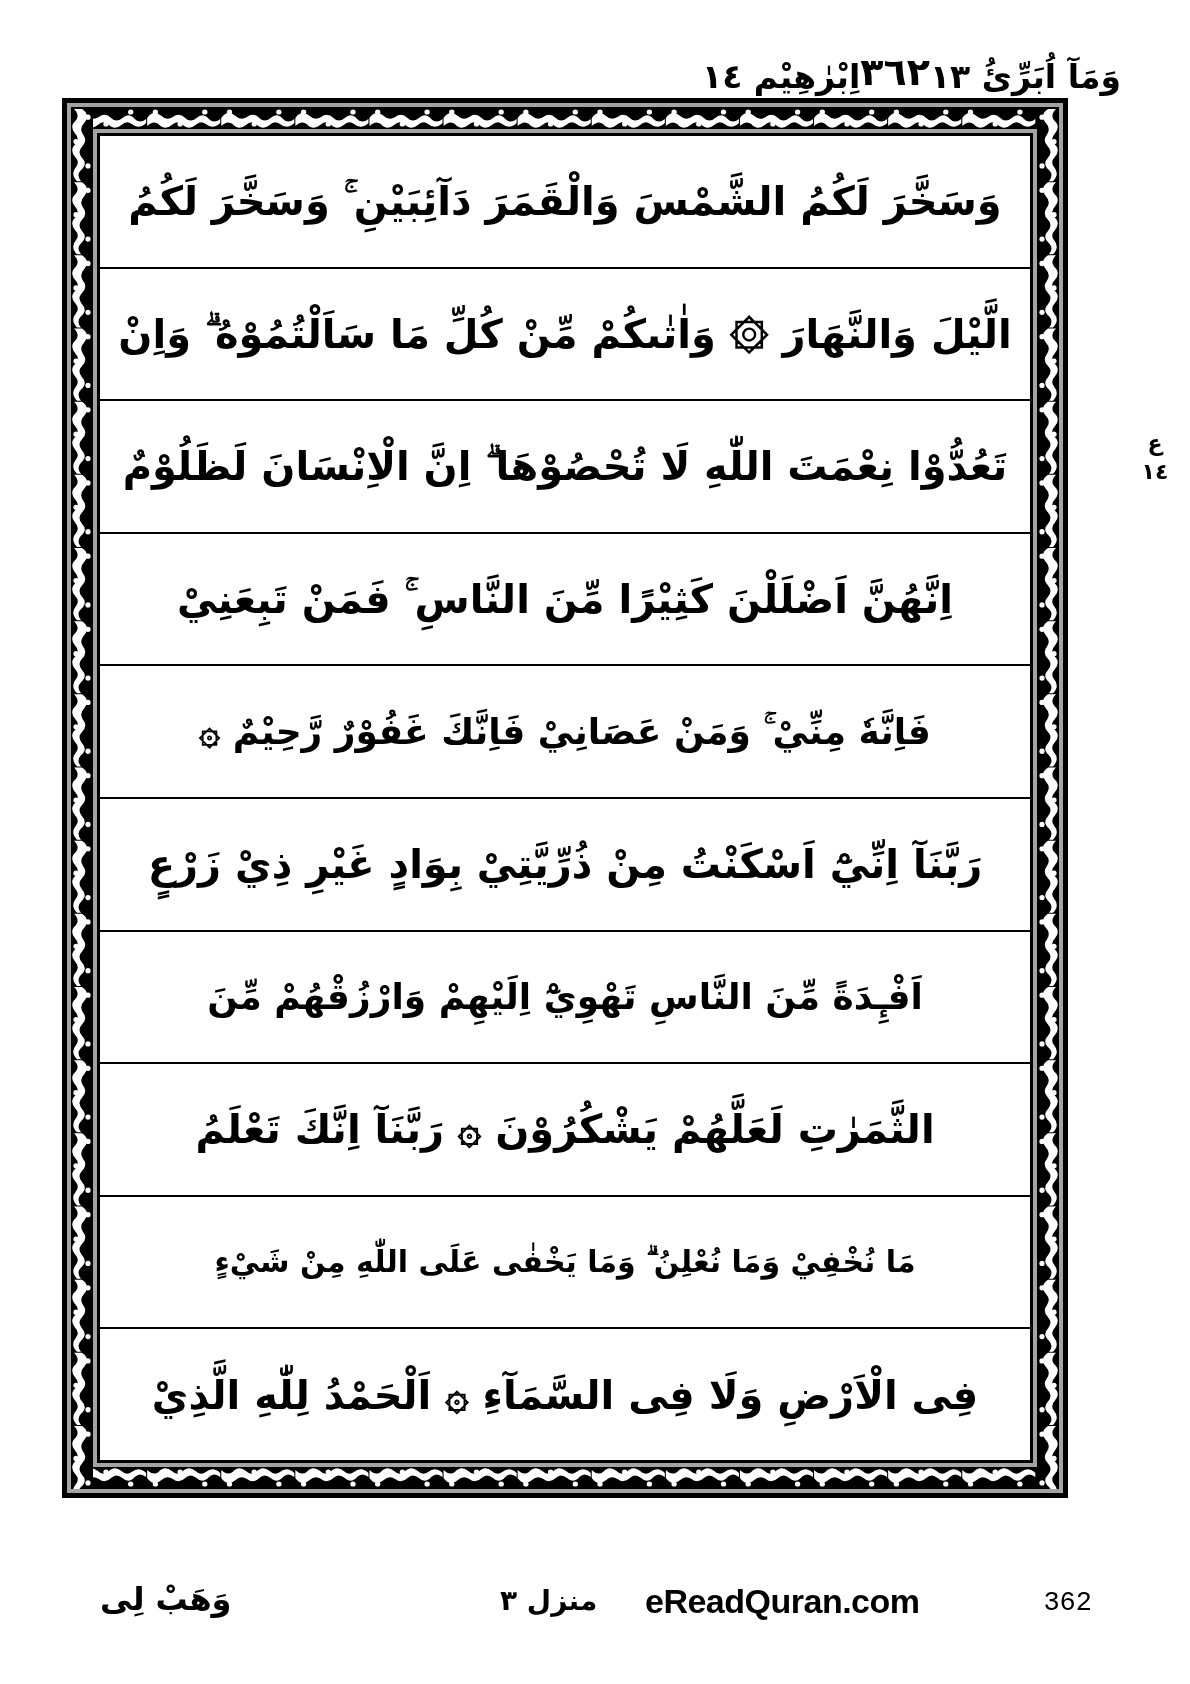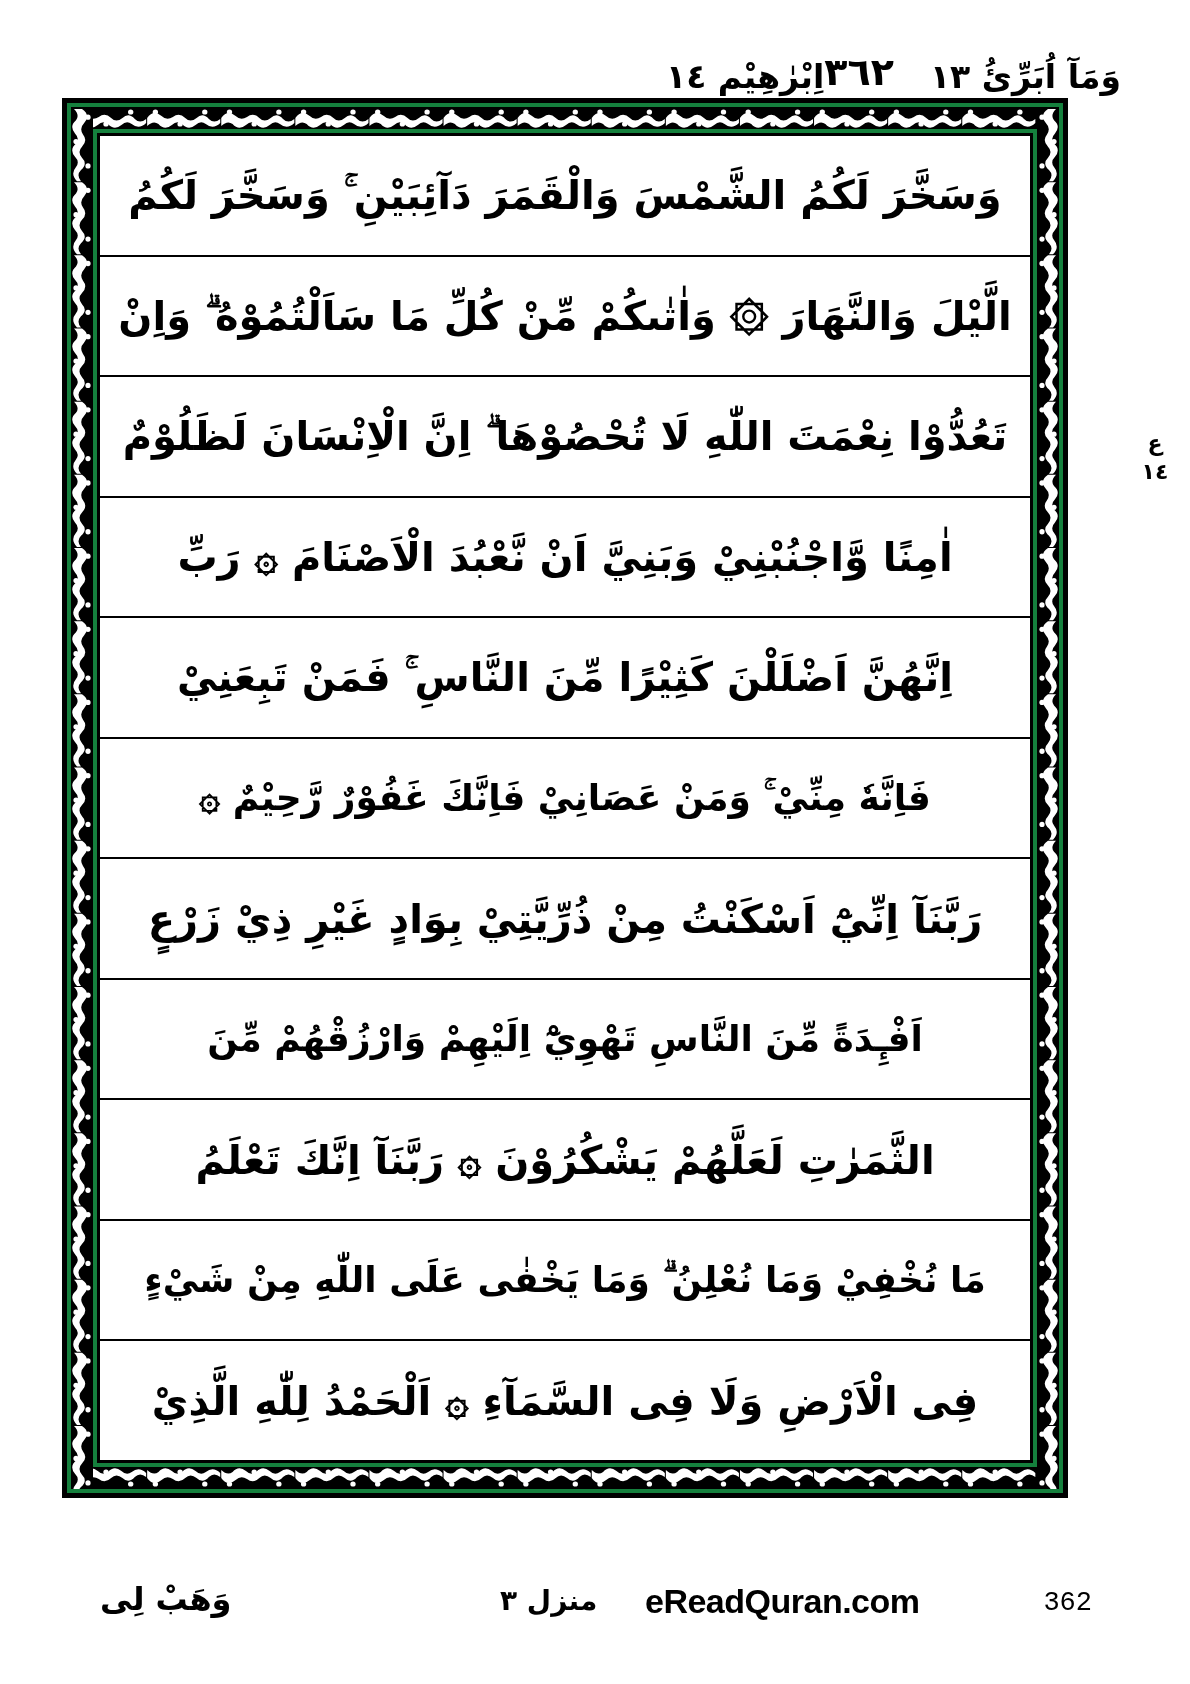--- a/index.html
+++ b/index.html
@@ -30,41 +30,41 @@
     font-family: "DejaVu Sans", sans-serif;
     font-size: 33px;
     font-weight: 700;
     color: #000;
     direction: rtl;
     unicode-bidi: isolate;
     white-space: nowrap;
     line-height: 1.15;
   }
   .hdr-surah { padding-left: 18px; }
-  .hdr-juz   { padding-right: 14px; margin-left: 36px; }
+  .hdr-juz   { padding-right: 14px; }
   .hdr-pageno {
     font-family: "DejaVu Sans", sans-serif;
     font-size: 38px;
     font-weight: 700;
     color: #000;
     letter-spacing: 1px;
     position: relative;
     top: -2px;
   }
 
   
   .quran-frame {
     position: absolute;
     top: 98px;
     left: 62px;
     width: 1006px;
     height: 1400px;
     box-sizing: border-box;
     border: 5px solid #000;
-    background: #15803d;
+    background: #a3a3a3;
     padding: 4px;
   }
   
   .orn-band {
     position: absolute;
     left: 4px;
     right: 4px;
     height: 22px;
     overflow: hidden;
     background: #000;
@@ -636,39 +636,36 @@
     <div class="aya-line">
       <div class="aya-text" style="font-size: 40px;">وَسَخَّرَ لَكُمُ الشَّمْسَ وَالْقَمَرَ دَآئِبَيْنِ ۚ وَسَخَّرَ لَكُمُ</div>
     </div>
     <div class="aya-line">
       <div class="aya-text" style="font-size: 40px;">الَّيْلَ وَالنَّهَارَ ۞ وَاٰتٰىكُمْ مِّنْ كُلِّ مَا سَاَلْتُمُوْهُ ۗ وَاِنْ</div>
     </div>
     <div class="aya-line">
       <div class="aya-text" style="font-size: 40px;">تَعُدُّوْا نِعْمَتَ اللّٰهِ لَا تُحْصُوْهَا ۗ اِنَّ الْاِنْسَانَ لَظَلُوْمٌ</div>
     </div>
     <div class="aya-line">
-      <div class="aya-text" style="font-size: 40px;">اٰمِنًا وَّاجْنُبْنِيْ وَبَنِيَّ اَنْ نَّعْبُدَ الْاَصْنَامَ ۞ رَبِّ</div>
-    </div>
-    <div class="aya-line">
       <div class="aya-text" style="font-size: 40px;">اِنَّهُنَّ اَضْلَلْنَ كَثِيْرًا مِّنَ النَّاسِ ۚ فَمَنْ تَبِعَنِيْ</div>
     </div>
     <div class="aya-line">
       <div class="aya-text" style="font-size: 36px;">فَاِنَّهٗ مِنِّيْ ۚ وَمَنْ عَصَانِيْ فَاِنَّكَ غَفُوْرٌ رَّحِيْمٌ ۞</div>
     </div>
     <div class="aya-line">
       <div class="aya-text" style="font-size: 40px;">رَبَّنَآ اِنِّيْٓ اَسْكَنْتُ مِنْ ذُرِّيَّتِيْ بِوَادٍ غَيْرِ ذِيْ زَرْعٍ</div>
     </div>
     <div class="aya-line">
       <div class="aya-text" style="font-size: 36px;">اَفْـِٕدَةً مِّنَ النَّاسِ تَهْوِيْٓ اِلَيْهِمْ وَارْزُقْهُمْ مِّنَ</div>
     </div>
     <div class="aya-line">
       <div class="aya-text" style="font-size: 40px;">الثَّمَرٰتِ لَعَلَّهُمْ يَشْكُرُوْنَ ۞ رَبَّنَآ اِنَّكَ تَعْلَمُ</div>
     </div>
     <div class="aya-line">
-      <div class="aya-text" style="font-size: 36px;">مَا نُخْفِيْ وَمَا نُعْلِنُ ۗ وَمَا يَخْفٰى عَلَى اللّٰهِ مِنْ شَيْءٍ</div>
+      <div class="aya-text" style="font-size: 30px;">مَا نُخْفِيْ وَمَا نُعْلِنُ ۗ وَمَا يَخْفٰى عَلَى اللّٰهِ مِنْ شَيْءٍ</div>
     </div>
     <div class="aya-line">
       <div class="aya-text" style="font-size: 40px;">فِى الْاَرْضِ وَلَا فِى السَّمَآءِ ۞ اَلْحَمْدُ لِلّٰهِ الَّذِيْ</div>
     </div>
   </div>
 </div>
 
 <div class="ruku-marker">
   <span>ع</span>
   <span>١٤</span>

